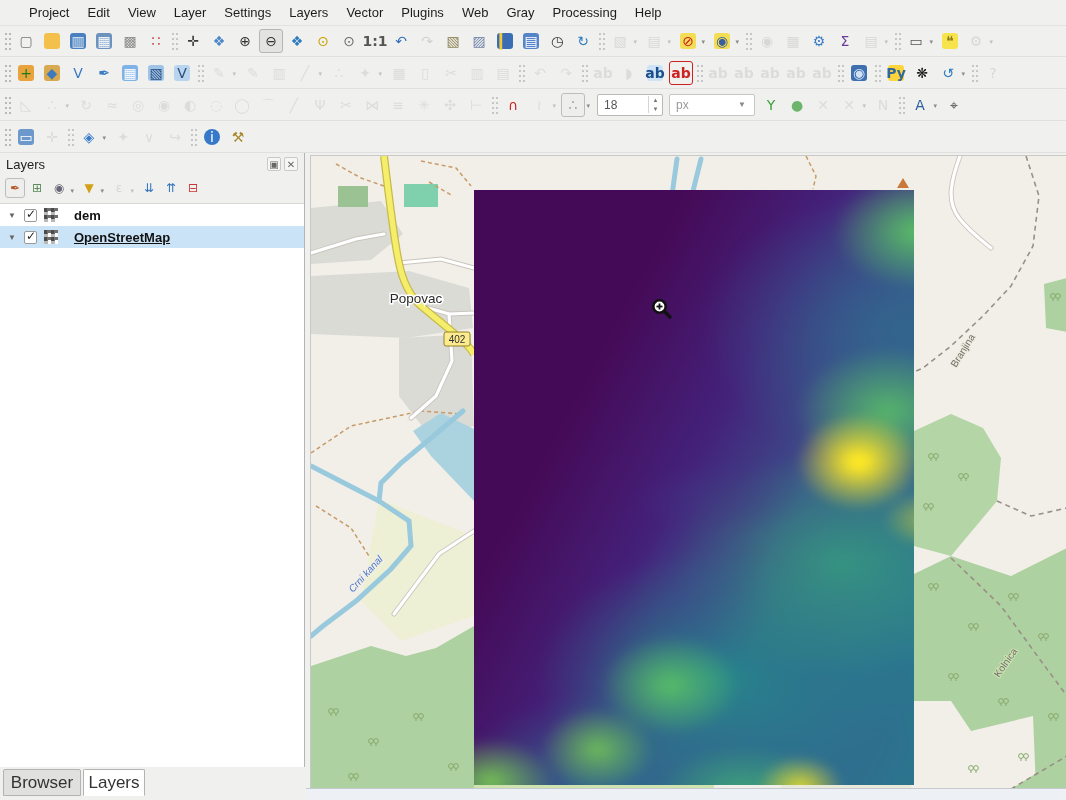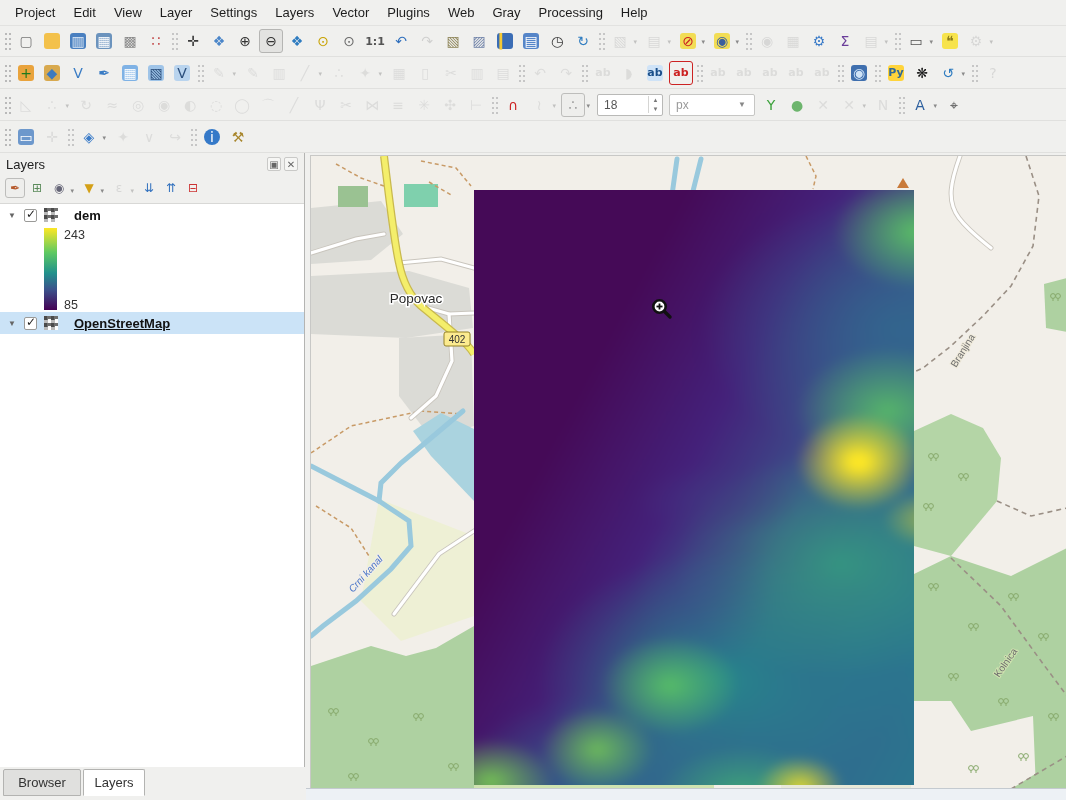--- a/index.html
+++ b/index.html
@@ -1,35 +1,35 @@
 <!DOCTYPE html>
 <html><head>
 <meta charset="utf-8">
 <style>
   html,body{margin:0;padding:0;width:1066px;height:800px;overflow:hidden;
     font-family:"Liberation Sans","DejaVu Sans",sans-serif;background:#f0f0ee;}
   *{box-sizing:border-box;}
   
   #menubar{position:absolute;left:0;top:0;width:1066px;height:26px;background:#f0f0ee;
-    border-bottom:1px solid #e2e2e0;display:flex;align-items:center;padding-left:6px;}
+    border-bottom:1px solid #e2e2e0;display:flex;align-items:center;padding-left:20px;}
   .menu-item{font-size:13px;color:#1d1d1d;padding:3px 9px;cursor:default;}
   
   .tbrow{position:absolute;left:0;width:1066px;background:#f0f0ee;border-bottom:1px solid #e0e0de;
     display:flex;align-items:center;padding-left:2px;}
   #tbrow1{top:26px;height:31px;} #tbrow2{top:57px;height:32px;}
   #tbrow3{top:89px;height:32px;} #tbrow4{top:121px;height:32px;}
   .grip{width:7px;height:20px;margin:0 2px;background:
     radial-gradient(circle 1px at 2px 3px,#b9b9b9 1px,transparent 1.5px) 0 0/4px 5px repeat;}
   .tsep{width:7px;height:20px;margin:0 2px;background:
     radial-gradient(circle 1px at 2px 3px,#c6c6c6 1px,transparent 1.5px) 0 0/4px 5px repeat;}
   .ic{width:24px;height:24px;margin:0 1px;border:1px solid transparent;border-radius:3px;
     display:flex;align-items:center;justify-content:center;position:relative;flex:none;}
   .ic .tile{position:absolute;inset:3px;border-radius:3px;}
   .ic .gl{position:relative;font-family:"DejaVu Sans",sans-serif;font-size:14px;line-height:1;}
-  .ic .gl.small{font-size:11px;font-weight:bold;}
+  .ic .gl.small{font-size:14px;font-weight:bold;}
   .ic.dim{opacity:.45;filter:grayscale(1);}
   .ic.pressed{background:#e3e3e1;border:1px solid #b5b5b3;}
   .ic.btn{background:#eeeeec;border:1px solid #bdbdbb;}
   .ic .dd{position:absolute;right:-6px;top:8px;font-size:7px;color:#8a8a8a;}
   .ic.hasdd{margin-right:9px;}
   .spinbox{width:66px;height:22px;background:#fff;border:1px solid #b9b9b7;border-radius:2px;
     display:flex;align-items:center;margin:0 3px;flex:none;}
   .spinbox .val{flex:1;font-size:12px;color:#555;padding-left:6px;}
   .spinbox .arrows{width:14px;display:flex;flex-direction:column;align-items:center;
     border-left:1px solid #d5d5d3;font-size:6px;color:#777;line-height:1.4;}
@@ -61,21 +61,21 @@
   #row-osm{background:#cbe3f7;}
   #row-osm .tw-label{text-decoration:underline;}
   #band-label{margin-left:44px;color:#4c4c4c;font-size:12.5px;height:18px;}
   #ramp-wrap{position:relative;margin-left:44px;height:86px;}
   #ramp{position:absolute;left:0;top:2px;width:13px;height:82px;}
   #ramp-max{position:absolute;left:20px;top:2px;font-size:12.5px;color:#333;}
   #ramp-min{position:absolute;left:20px;bottom:0;font-size:12.5px;color:#333;}
   
   #dock-tabs{position:absolute;left:0;top:767px;width:305px;height:33px;background:#f0f0ee;}
   .dock-tab{position:absolute;top:2px;height:27px;border:1px solid #b3b3b1;border-radius:2px 2px 0 0;
-    font-size:13px;color:#333;display:flex;align-items:center;justify-content:center;}
+    font-size:17px;color:#333;display:flex;align-items:center;justify-content:center;}
   #tab-browser{left:3px;width:78px;background:#e0e0de;}
   #tab-layers{left:83px;width:62px;background:#fff;border-bottom-color:#fff;}
   
   #canvas{position:absolute;left:310px;top:155px;width:756px;height:633px;background:#f2efe9;
     overflow:hidden;border-left:1px solid #c8c8c6;border-top:1px solid #c8c8c6;}
   #mapstrip{position:absolute;left:306px;top:788px;width:760px;height:12px;background:#edf1f5;
     border-top:1px solid #c4cad0;}
   #dem{position:absolute;left:163px;top:34px;width:440px;height:595px;overflow:hidden;z-index:2;}
   #dem .blobs{position:absolute;inset:-22px;filter:blur(5px);background:
     radial-gradient(90px 70px at 84% 46%,#fde725 8%,rgba(253,231,37,0) 70%),
@@ -533,25 +533,20 @@
         <span class="gl" style="color: rgb(204, 51, 51);">⊟</span>
       </div>
     </div>
   <div id="layer-tree">
     <div class="tree-row">
       <span class="tw-arrow">▼</span>
       <span class="tw-check"></span>
       <span class="tw-raster"></span>
       <span class="tw-label">dem</span>
     </div>
-    <div id="ramp-wrap">
-      <div id="ramp" style="background: linear-gradient(rgb(253, 231, 37) 0%, rgb(94, 201, 98) 30%, rgb(33, 145, 140) 55%, rgb(59, 82, 139) 75%, rgb(68, 1, 84) 100%);"></div>
-      <span id="ramp-max">243</span>
-      <span id="ramp-min">85</span>
-    </div>
     <div class="tree-row" id="row-osm">
       <span class="tw-arrow">▼</span>
       <span class="tw-check"></span>
       <span class="tw-raster"></span>
       <span class="tw-label">OpenStreetMap</span>
     </div>
   </div>
 </div>
 
 <div id="dock-tabs">

